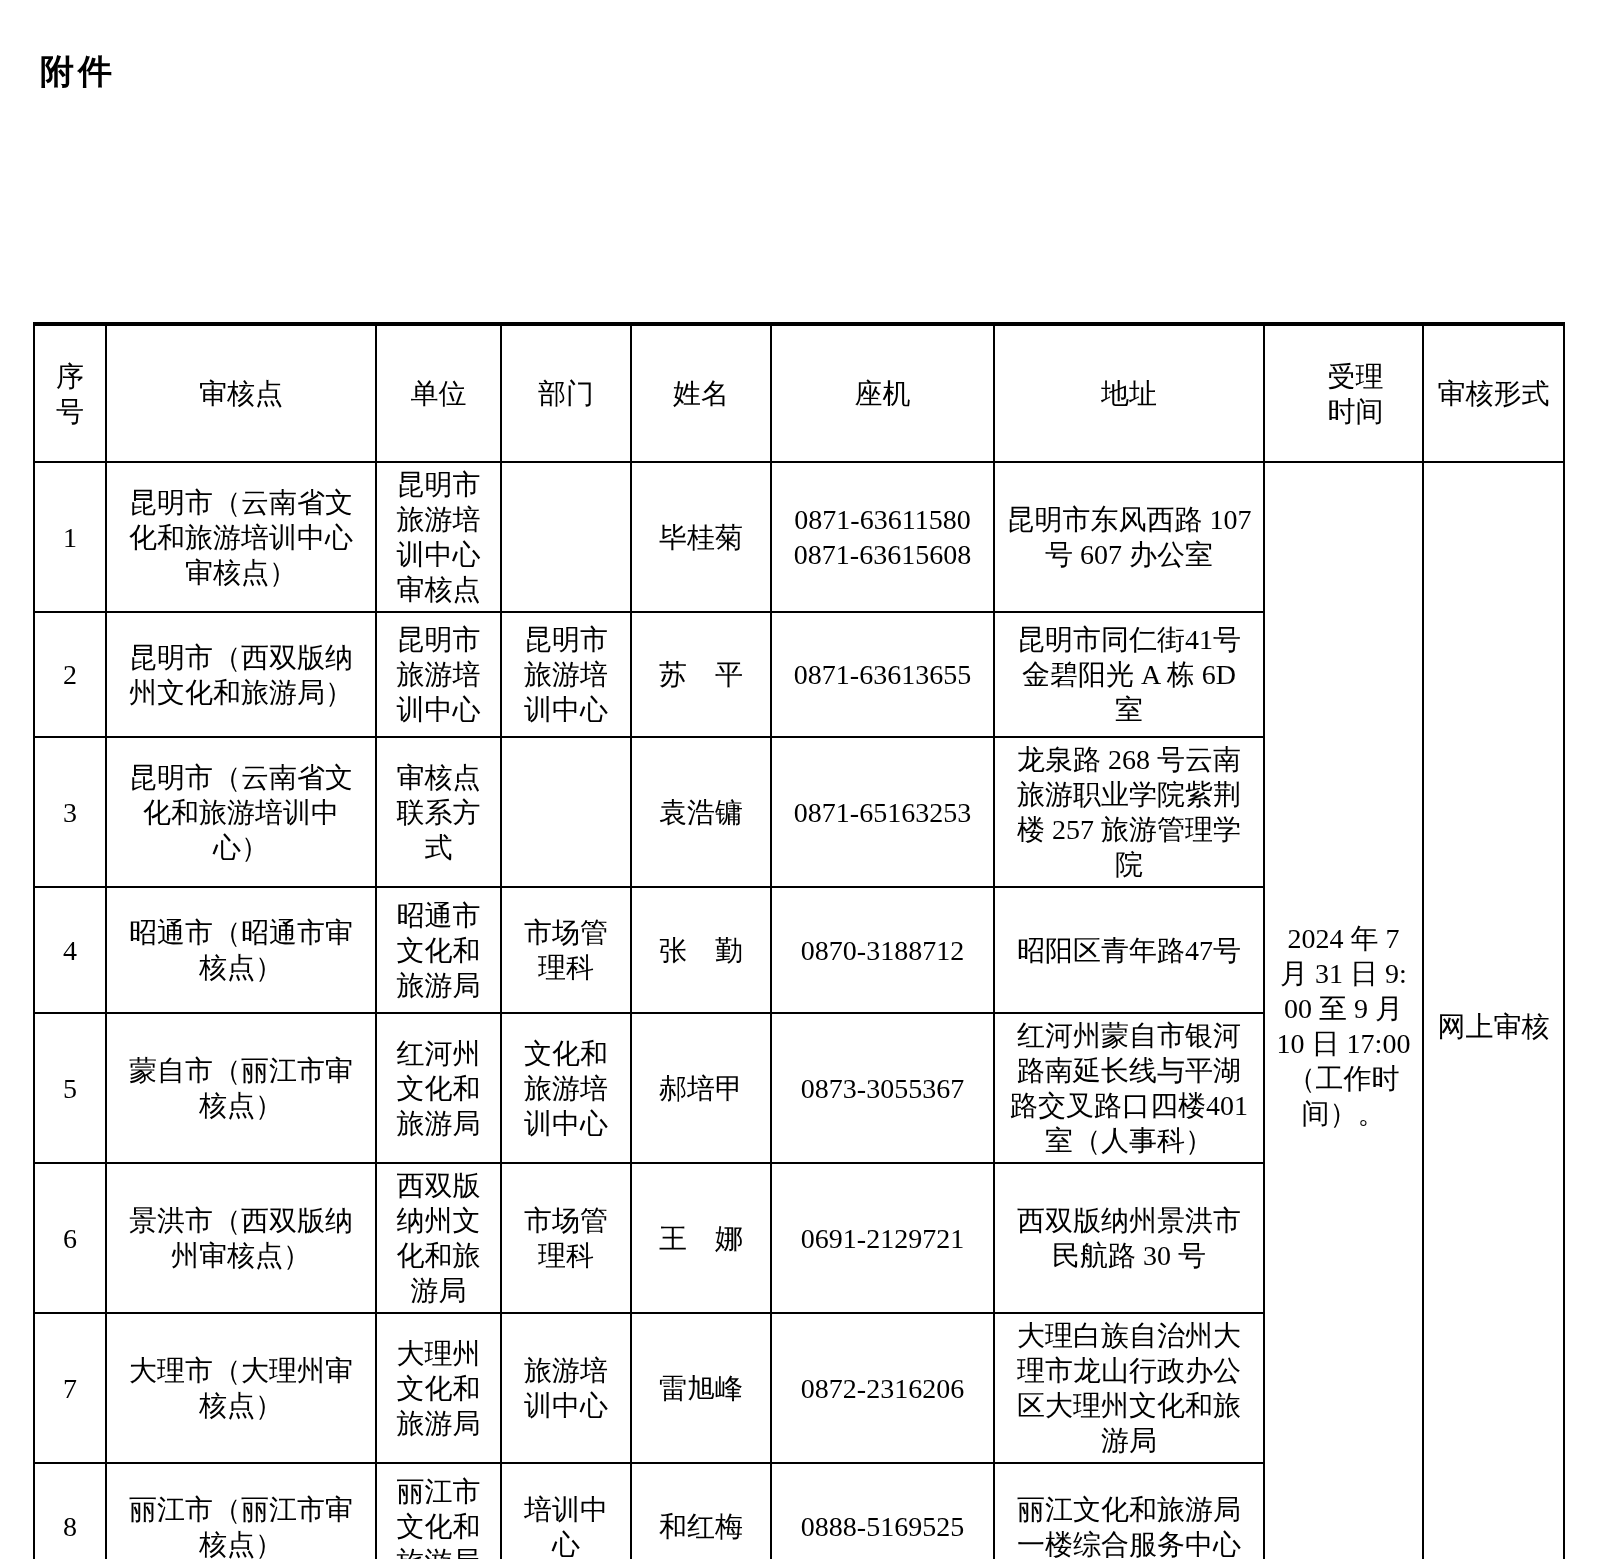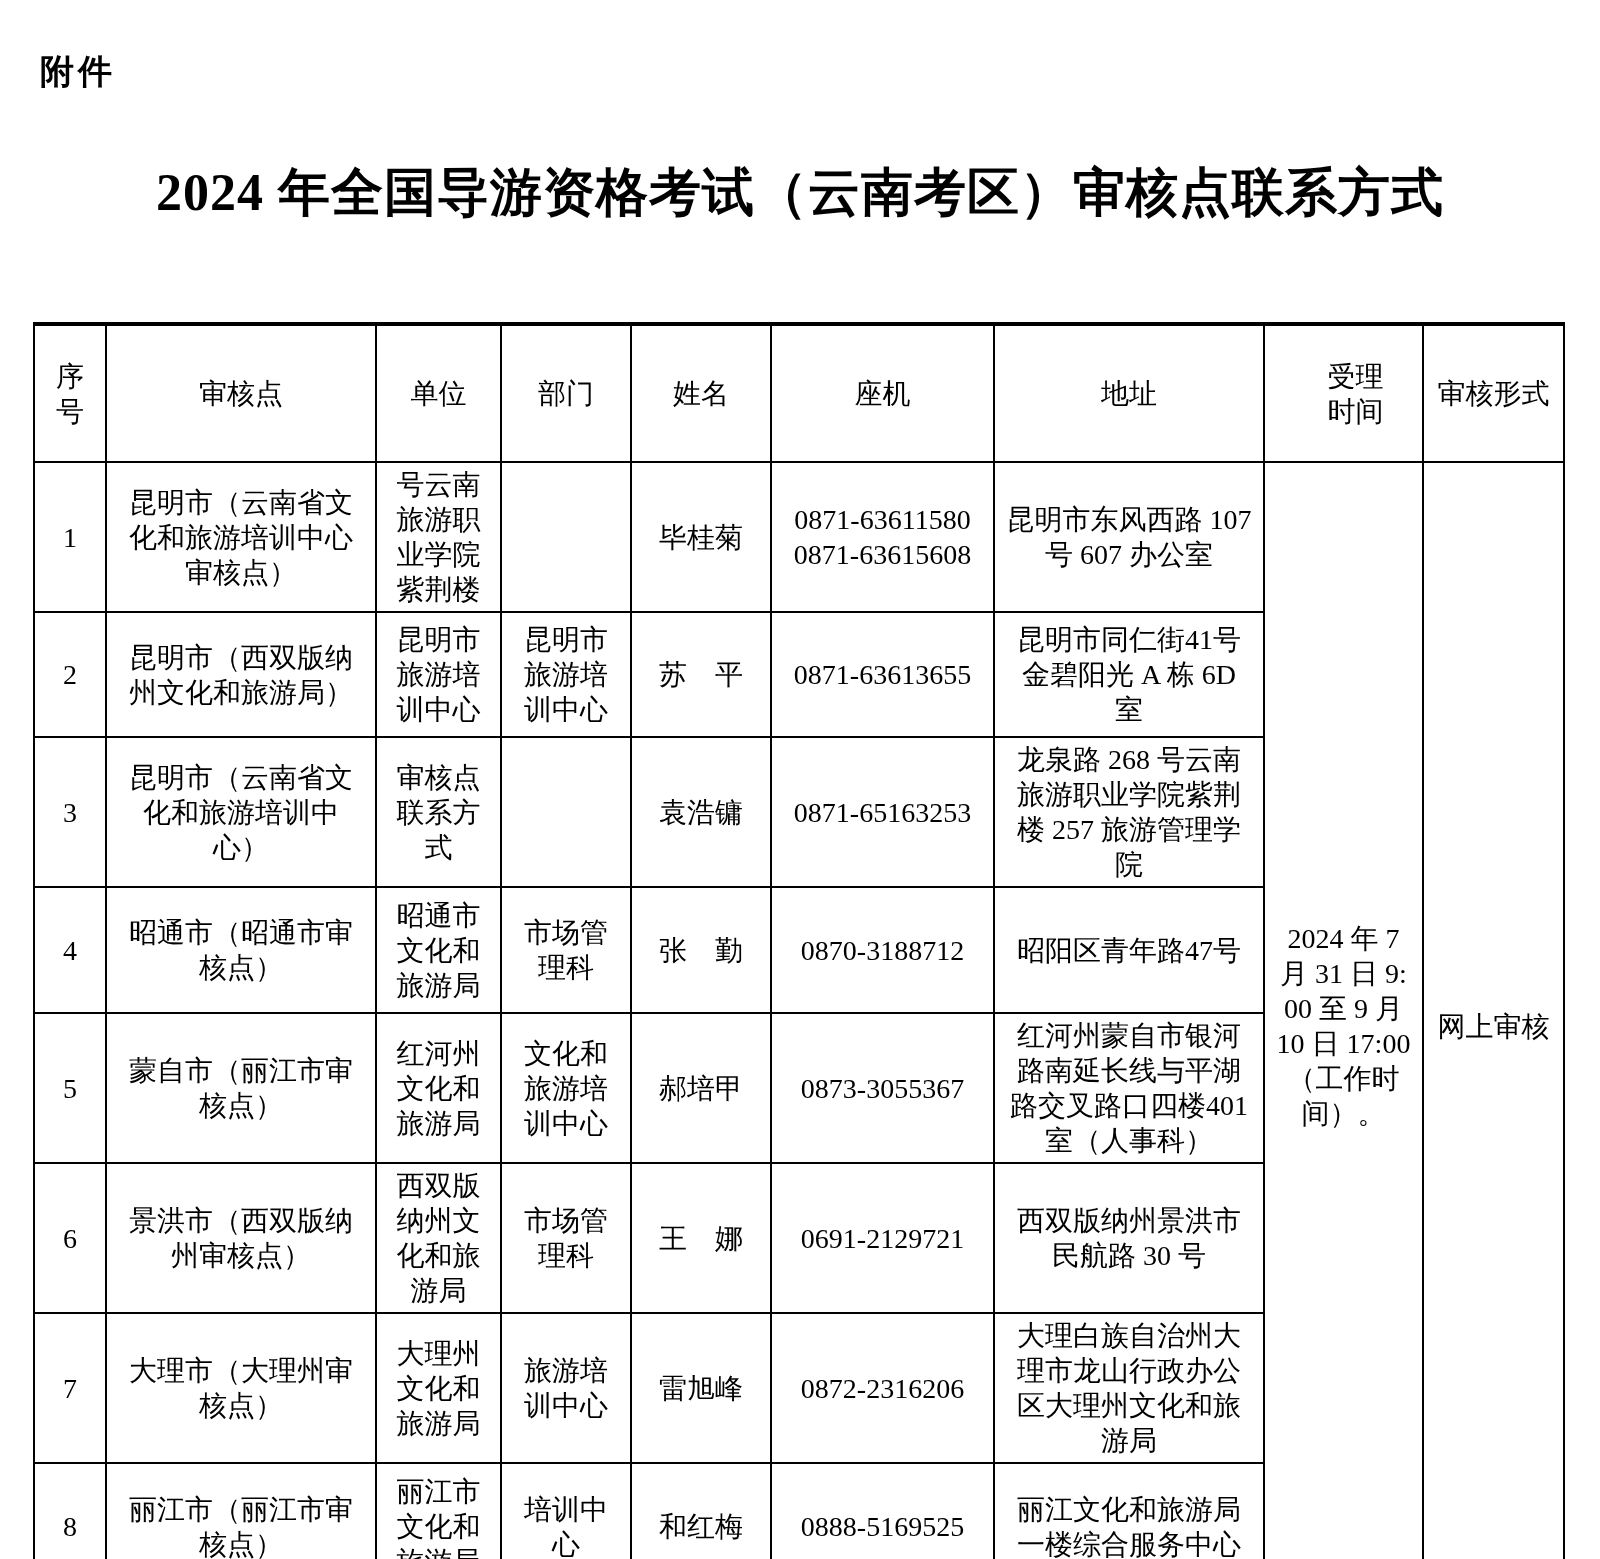--- a/index.html
+++ b/index.html
@@ -65,21 +65,20 @@
   }
   td.phone { white-space: pre-line; word-break: keep-all; }
 </style>
 </head>
 <body>
 
 <div class="page">
 
   <div class="attachment">附件</div>
 
-  <div class="doc-title">2024 年全国导游资格考试（云南考区）审核点联系方式</div>
 
   <table class="contact">
     <colgroup>
       <col style="width:72px">
       <col style="width:270px">
       <col style="width:125px">
       <col style="width:130px">
       <col style="width:140px">
       <col style="width:223px">
       <col style="width:270px">
@@ -95,21 +94,21 @@
         <th>姓名</th>
         <th>座机</th>
         <th>地址</th>
         <th><span class="wrap-narrow">受理时间</span></th>
         <th>审核形式</th>
       </tr>
 
       <tr style="height:140px">
         <td>1</td>
         <td>昆明市（云南省文化和旅游培训中心审核点）</td>
-        <td>号云南旅游职业学院紫荆楼</td>
+        <td>昆明市旅游培训中心审核点</td>
         <td></td>
         <td>毕桂菊</td>
         <td class="phone">0871-63611580
 0871-63615608</td>
         <td>昆明市东风西路 107 号 607 办公室</td>
         <td rowspan="8">2024 年 7 月 31 日 9:00 至 9 月 10 日 17:00（工作时间）。</td>
         <td rowspan="8">网上审核</td>
       </tr>
 
       <tr style="height:125px">

